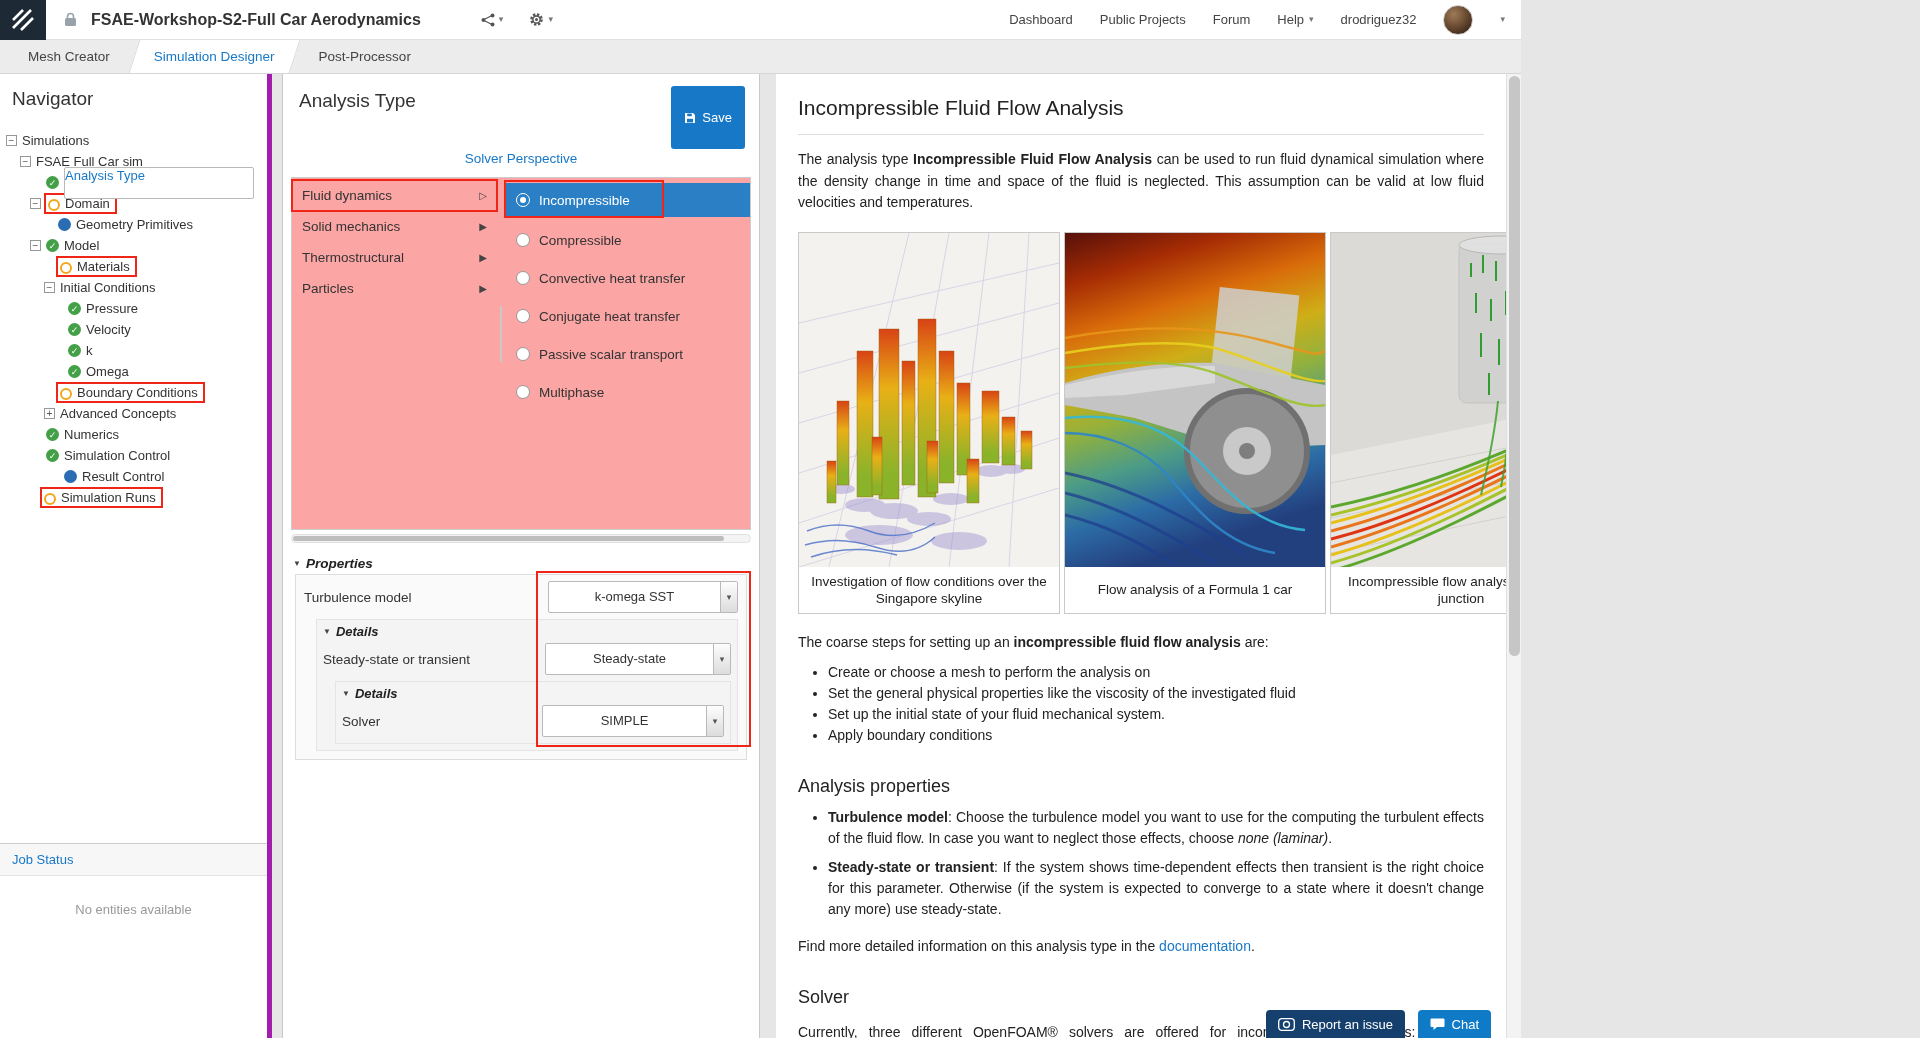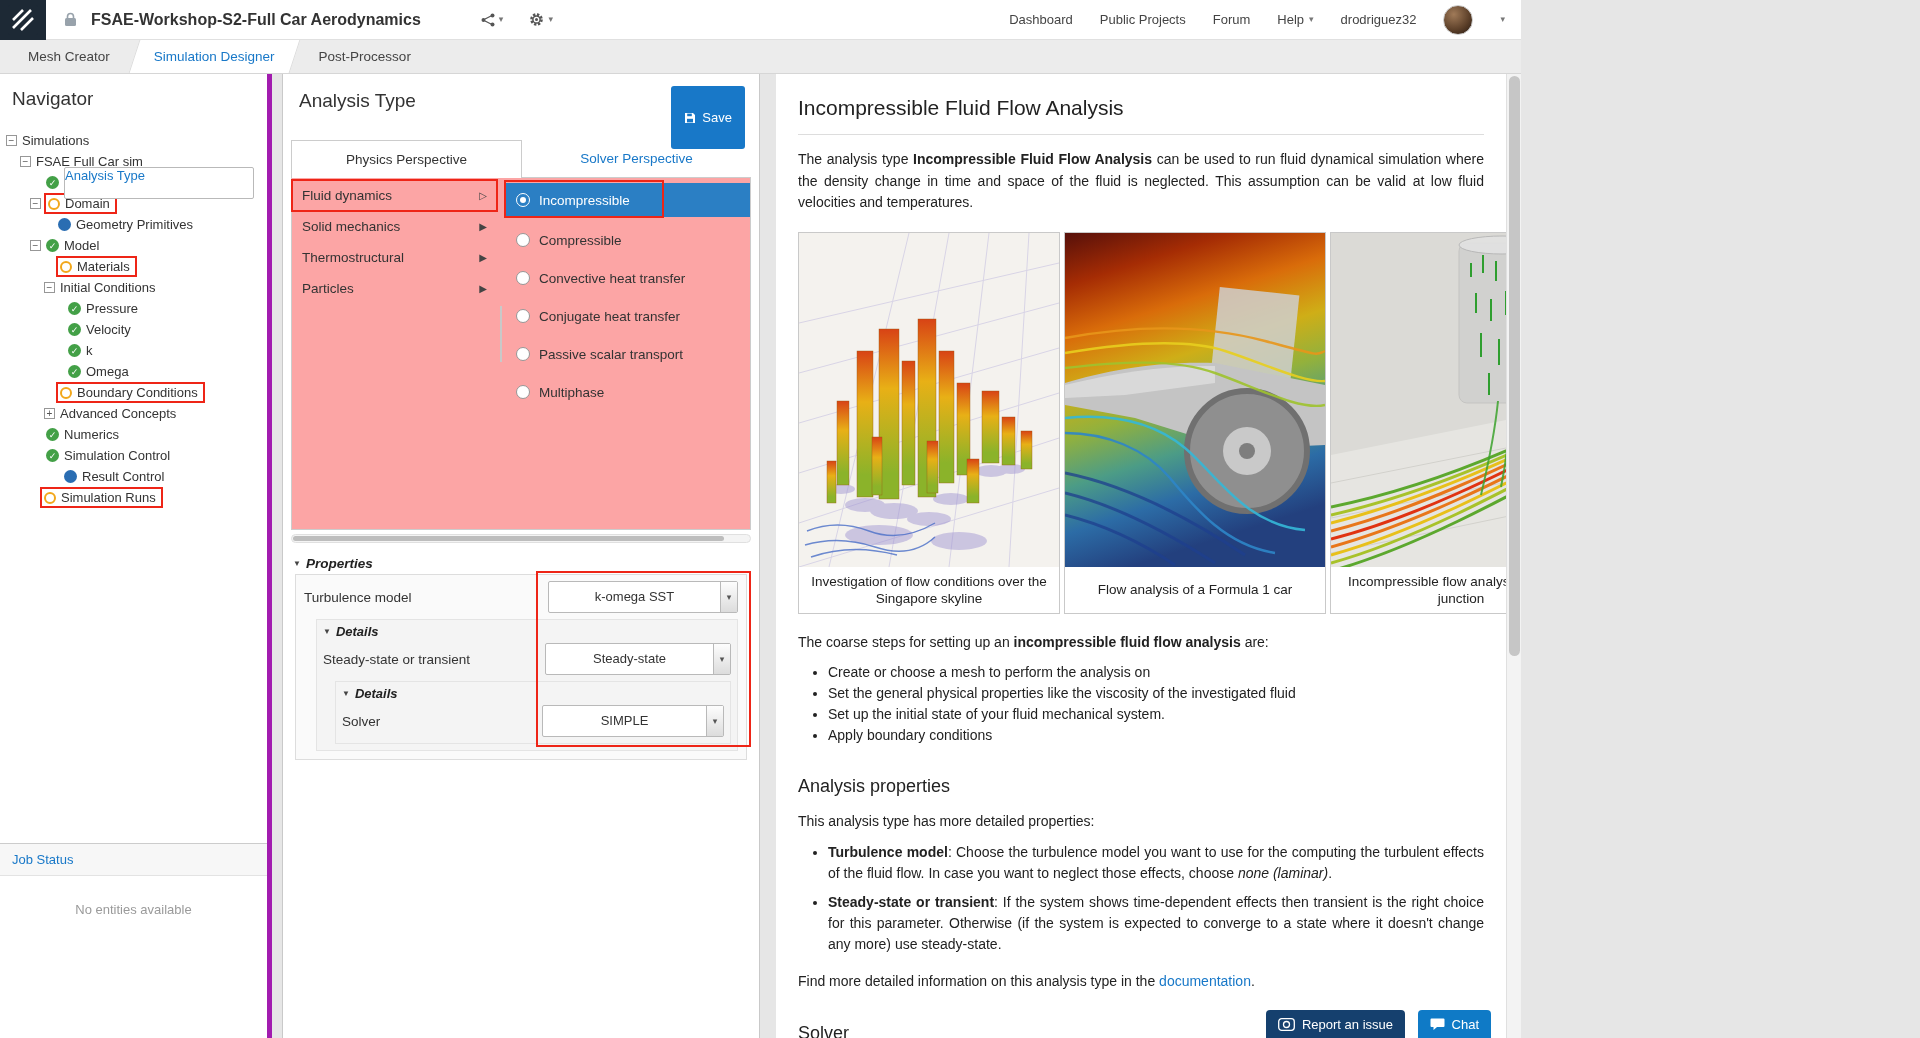--- a/index.html
+++ b/index.html
@@ -32,21 +32,21 @@
   .nav-panel{position:absolute;top:74px;left:0;width:272px;bottom:0;background:#fff;border-right:5px solid #a21caf}
   .nav-title{padding:14px 12px 0;font-size:19px;color:#333}
   .tree{margin-top:20px}
   .trow{display:flex;align-items:center;height:21px;font-size:13px;color:#333;cursor:pointer;white-space:nowrap}
   .exp{width:11px;height:11px;border:1px solid #979797;background:#fff;color:#555;font-size:10px;line-height:9px;text-align:center;margin-right:5px;flex:none;cursor:pointer}
   .ic{width:13px;height:13px;border-radius:50%;margin-right:5px;flex:none;display:flex;align-items:center;justify-content:center}
   .ic.check{background:var(--check,#43a047);color:#fff;font-size:9px;font-weight:bold}
   .ic.warn{width:12px;height:12px;border:2px solid var(--warning,#f2a71b);background:#fff}
   .ic.dot{background:var(--node,#2a6db2)}
   .tl.sel{color:var(--accent,#1878c8)}
-  .anno{display:inline-flex;align-items:center;border:2px solid var(--annotation,#ee2517);padding:1px 5px 1px 2px;margin-left:-2px}
+  .anno{display:inline-flex;align-items:flex-end;border:2px solid var(--annotation,#ee2517);padding:1px 5px 1px 2px;margin-left:-2px}
   .job{position:absolute;top:769px;left:0;right:0;bottom:0;border-top:1px solid #ccc;background:#fff}
   .job-head{background:#f7f7f7;color:var(--accent,#1878c8);font-size:13px;padding:8px 12px;border-bottom:1px solid #e3e3e3}
   .job-empty{color:#9a9a9a;font-size:13px;text-align:center;padding-top:26px}
 
   
   .mid-panel{position:absolute;top:74px;left:282px;width:478px;bottom:0;background:#fff;border-left:1px solid #c9c9c9;border-right:1px solid #c9c9c9}
   .mp-title{position:absolute;top:16px;left:16px;font-size:19px;color:#333}
   .save-btn{position:absolute;top:12px;right:14px;background:var(--accent,#1878c8);color:#fff;font-size:13px;border:none;border-radius:3px;padding:24px 13px;display:flex;align-items:center;gap:6px;cursor:pointer;font-family:inherit}
   .mp-tabs{position:absolute;top:66px;left:8px;right:8px;height:38px;display:flex}
   .ptab{flex:1;text-align:center;line-height:37px;font-size:13.5px;cursor:pointer}
@@ -281,21 +281,20 @@
     <button class="save-btn">
       <svg width="12" height="12" viewBox="0 0 12 12">
         <path fill="#fff" d="M1 1h8l2 2v8H1z"></path>
           <rect x="3.2" y="1.6" width="4.6" height="2.6" fill="#1878c8"></rect>
           <rect x="3" y="6.8" width="6" height="3.6" fill="#1878c8"></rect>
       </svg>
       <span>Save</span>
     </button>
 
     <div class="mp-tabs">
-      <div class="ptab active">Physics Perspective</div>
       <div class="ptab inactive">Solver Perspective</div>
     </div>
 
     <div class="mp-listbox">
       <div class="cats">
         <div class="cat-row selected">
           <span>Fluid dynamics</span>
           <span class="cat-arrow">▷</span>
         </div>
         <div class="cat-row">
@@ -543,21 +542,20 @@
     <p class="steps-p"><span>The coarse steps for setting up an </span><b>incompressible fluid flow analysis</b><span> are:</span></p>
 
     <ul class="steps">
       <li>Create or choose a mesh to perform the analysis on</li>
       <li>Set the general physical properties like the viscosity of the investigated fluid</li>
       <li>Set up the initial state of your fluid mechanical system.</li>
       <li>Apply boundary conditions</li>
     </ul>
 
     <h2 class="doc-h2">Analysis properties</h2>
-    <p class="props-intro">This analysis type has more detailed properties:</p>
 
     <ul class="propslist">
       <li><b>Turbulence model</b><span>: Choose the turbulence model you want to use for the computing the turbulent effects of the fluid flow. In case you want to neglect those effects, choose </span><i>none (laminar)</i><span>.</span></li>
       <li><b>Steady-state or transient</b><span>: If the system shows time-dependent effects then transient is the right choice for this parameter. Otherwise (if the system is expected to converge to a state where it doesn't change any more) use steady-state.</span><i></i><span></span></li>
     </ul>
 
     <p class="findmore"><span>Find more detailed information on this analysis type in the </span><a class="doclink">documentation</a><span>.</span></p>
 
     <h2 class="doc-h2">Solver</h2>
     <p class="solver-p">Currently, three different OpenFOAM® solvers are offered for incompressible simulations: icoFoam, simpleFoam and pisoFoam. The mapping between the</p>

